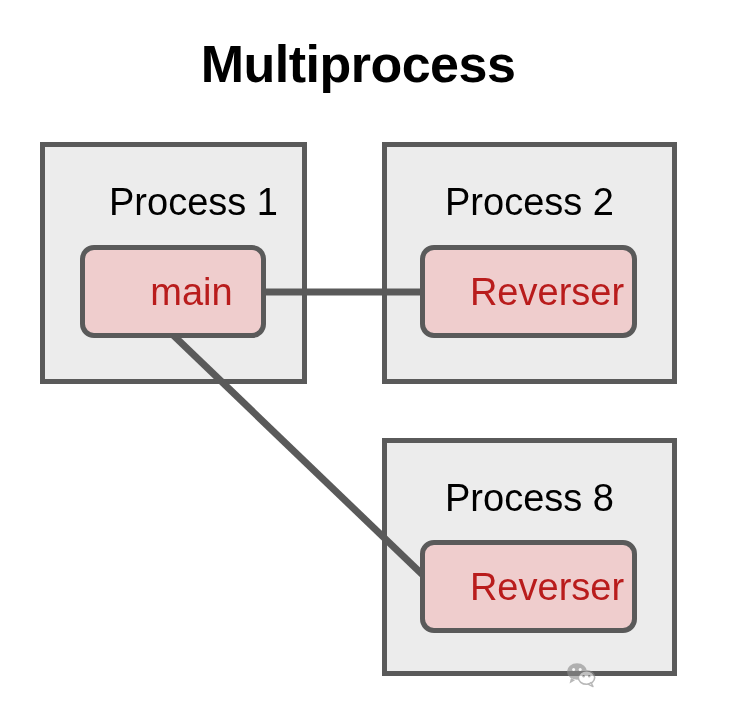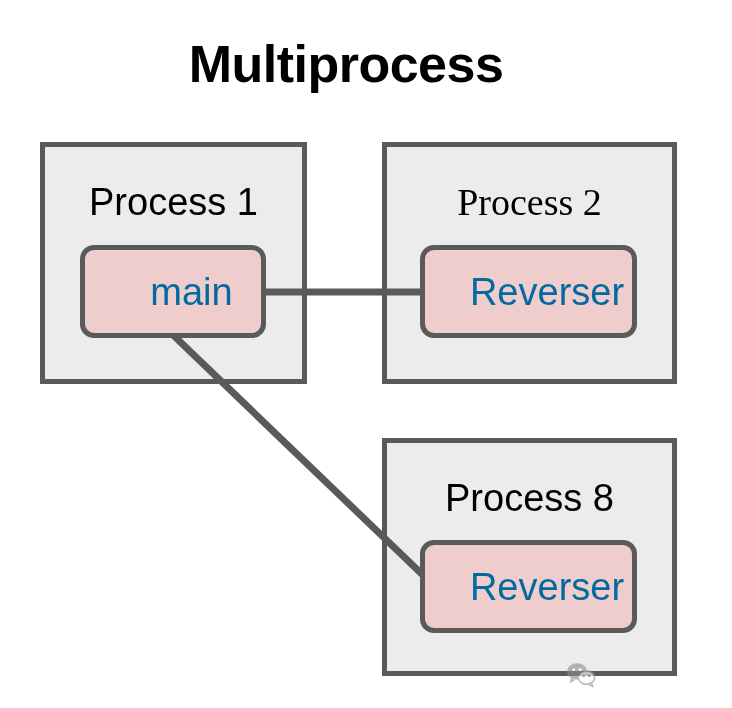--- a/index.html
+++ b/index.html
@@ -12,21 +12,21 @@
     width: 732px;
     height: 708px;
     background: #ffffff;
     overflow: hidden;
     font-family: "Liberation Sans", "DejaVu Sans", sans-serif;
   }
 
   
   .title {
     position: absolute;
-    left: 0;
+    left: 12px;
     top: 38px;
     width: 692px;
     text-align: center;
     font-size: 52px;
     font-weight: bold;
     color: #000000;
     letter-spacing: -0.5px;
     line-height: 1;
   }
 
@@ -56,21 +56,21 @@
     border: 5px solid #5a5a5a;
     border-radius: 14px;
     box-sizing: border-box;
     display: flex;
     align-items: center;
     justify-content: center;
     z-index: 4;
   }
   .task-label {
     font-size: 38px;
-    color: #0369a1;
+    color: #b91c1c;
     line-height: 1;
     white-space: nowrap;
     margin-left: 37px;
   }
 
   
   .edges {
     position: absolute;
     left: 0;
     top: 0;
@@ -106,28 +106,28 @@
   <div class="title">Multiprocess</div>
 
   <svg class="edges" viewBox="0 0 732 708" width="732" height="708">
 
     <line x1="262" y1="292" x2="424" y2="292" stroke="#5a5a5a" stroke-width="7" stroke-linecap="butt"></line>
 
     <line x1="172" y1="334" x2="427" y2="579" stroke="#5a5a5a" stroke-width="7" stroke-linecap="butt"></line>
   </svg>
 
   <div class="process-box" style="left:40px; top:142px; width:267px; height:242px;">
-    <div class="process-label" style="top:36px;">Process 1</div>
+    <div class="process-label" style="top:36px;padding-left:20px;">Process 1</div>
   </div>
   <div class="task-box" style="left:80px; top:245px; width:186px; height:93px;">
     <span class="task-label">main</span>
   </div>
 
   <div class="process-box" style="left:382px; top:142px; width:295px; height:242px;">
-    <div class="process-label" style="top:36px;font-family:Liberation Serif, serif;">Process 2</div>
+    <div class="process-label" style="top:36px;">Process 2</div>
   </div>
   <div class="task-box" style="left:420px; top:245px; width:217px; height:93px;">
     <span class="task-label">Reverser</span>
   </div>
 
   <div class="process-box" style="left:382px; top:438px; width:295px; height:238px;">
     <div class="process-label" style="top:36px;">Process 8</div>
   </div>
   <div class="task-box" style="left:420px; top:540px; width:217px; height:93px;">
     <span class="task-label">Reverser</span>

